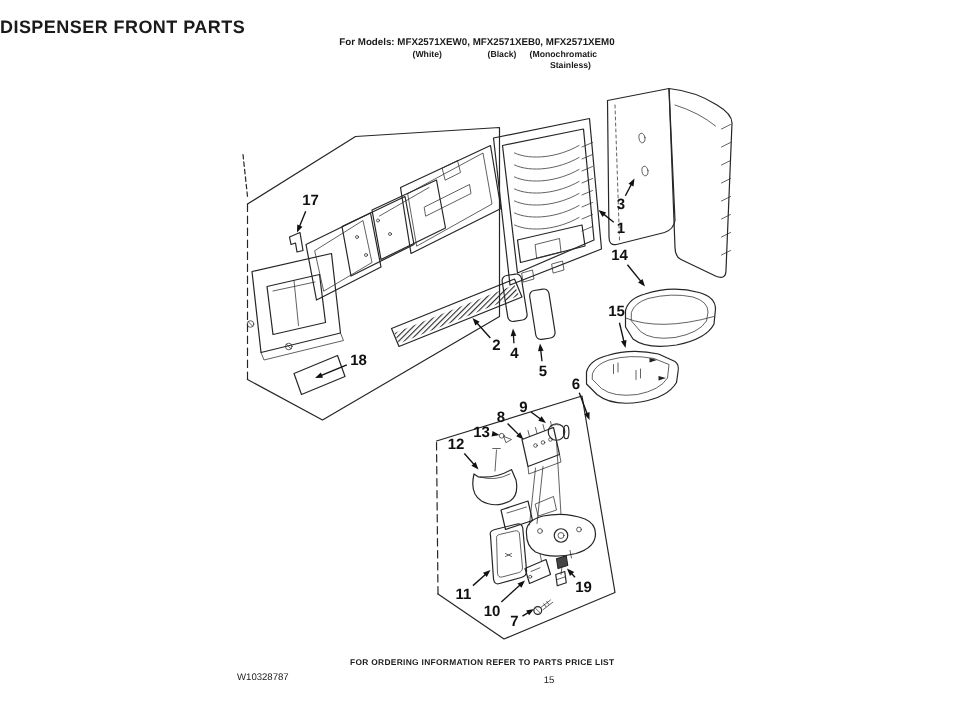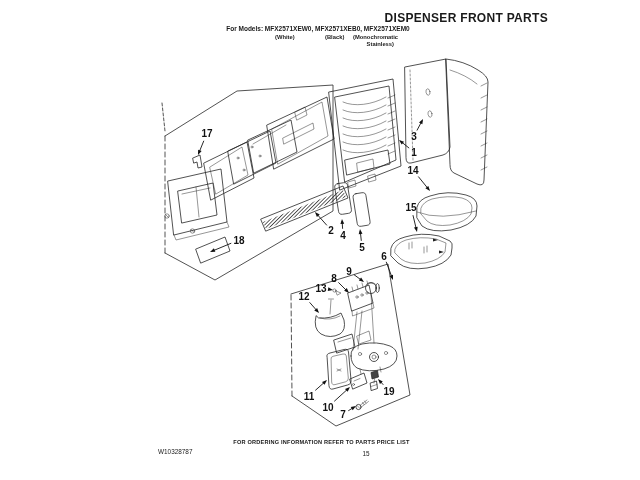--- a/index.html
+++ b/index.html
@@ -1,18 +1,18 @@
 <!DOCTYPE html>
 <html><head>
 <meta charset="utf-8">
 <style>
   html,body{margin:0;padding:0;background:#fff;}
   .page{position:relative;width:640px;height:480px;background:#ffffff;overflow:hidden;
         font-family:"Liberation Sans", sans-serif;color:#1a1a1a;}
-  .hdr-title{position:absolute;left:0;top:11px;width:548px;text-align:right;
+  .hdr-title{position:absolute;left:0;top:11px;width:548px;text-align:left;
              font-size:12px;font-weight:bold;letter-spacing:.3px;}
   .hdr-models{position:absolute;left:0;top:25px;width:636px;text-align:center;
               font-size:6.5px;font-weight:bold;}
   .finish{position:absolute;top:33.5px;font-size:5.8px;font-weight:bold;}
   .finish-1{left:275px;}
   .finish-2{left:325px;}
   .finish-3{left:353px;width:41px;text-align:right;line-height:7px;}
   .ftr-note{position:absolute;left:0;top:439px;width:643px;text-align:center;
             font-size:5.6px;font-weight:bold;letter-spacing:.2px;}
   .ftr-doc{position:absolute;left:158px;top:448px;font-size:6.4px;}

